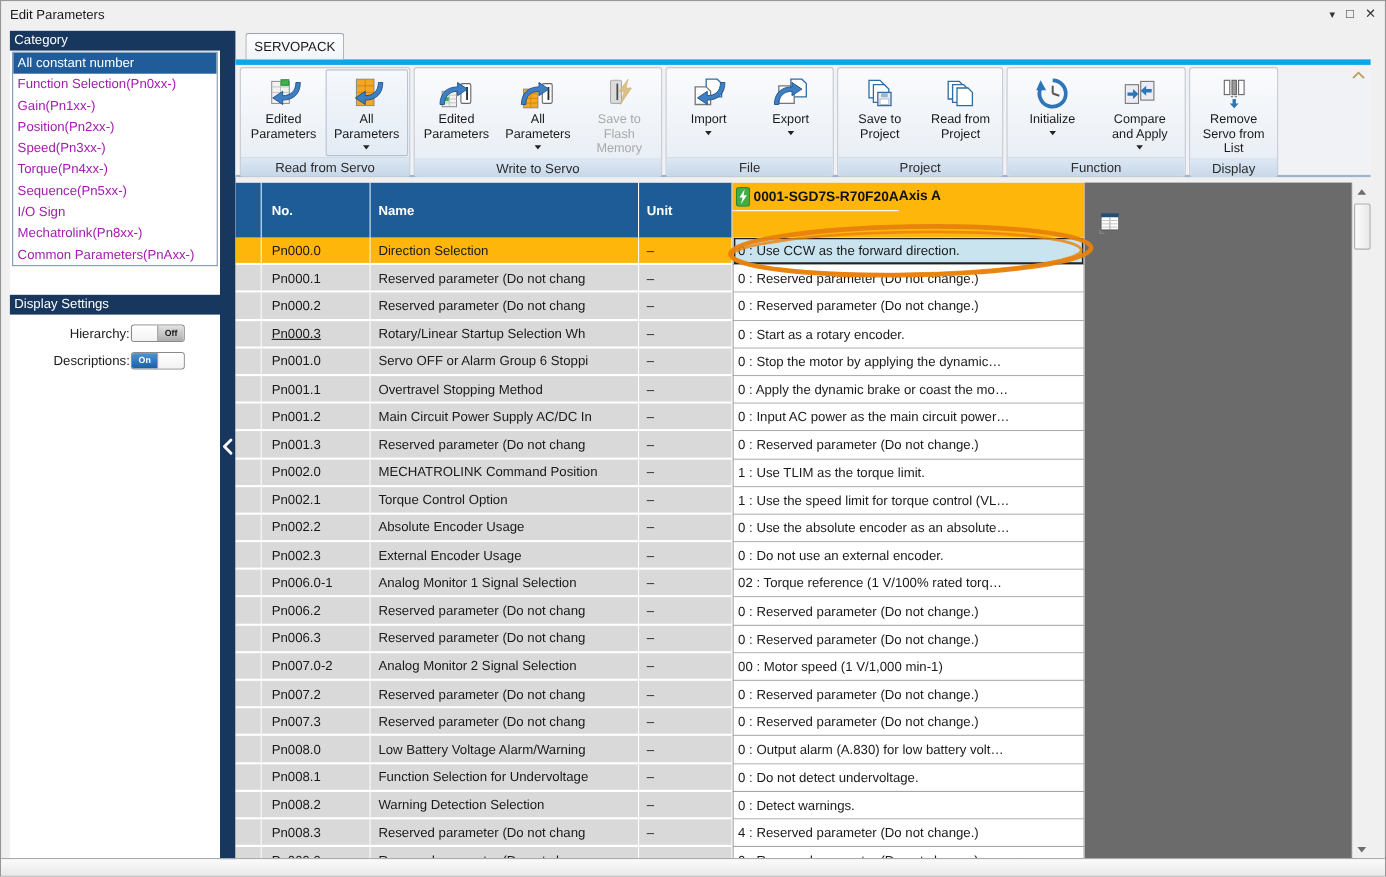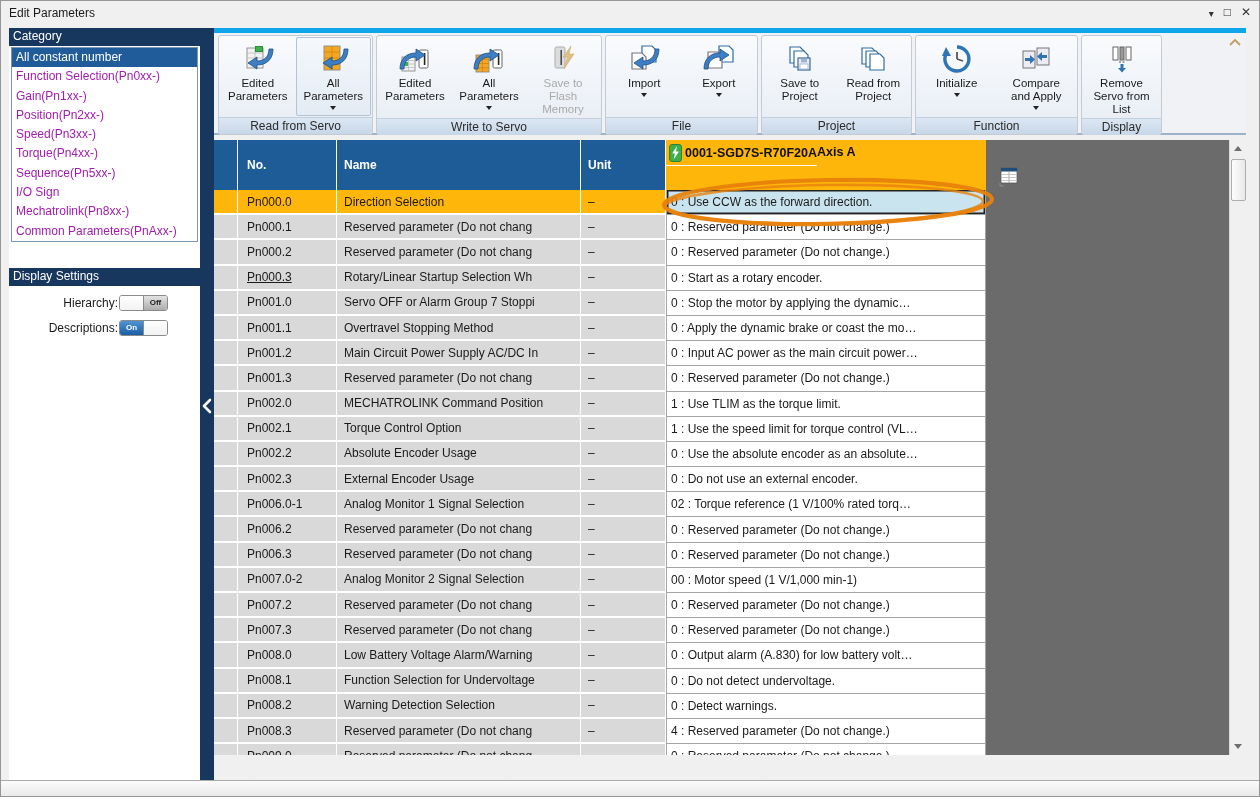--- a/index.html
+++ b/index.html
@@ -173,20 +173,23 @@
     </div>
   </div>
 
   <div class="collapse-strip">
     <svg width="12" height="16" viewBox="0 0 12 16">
       <polyline points="9,2 3,8 9,14" fill="none" stroke="#FFFFFF" stroke-width="2.6" stroke-linecap="round" stroke-linejoin="round"></polyline>
     </svg>
   </div>
 
   <div class="main">
+    <div class="tab-row">
+      <div class="tab">SERVOPACK</div>
+    </div>
 
     <div class="ribbon-wrap">
       <div class="ribbon" id="ribbon">
           <div class="ribbon-group">
             <div class="rg-buttons">
               <div class="rbtn">
                 <div class="icon">
                   <svg width="32" height="32" viewBox="0 0 32 32">
                     <rect x="5" y="5" width="16" height="20" fill="#F2F2F2" stroke="#8A8A8A" stroke-width="0.9"></rect>
                     <line x1="5" y1="10" x2="21" y2="10" stroke="#BDBDBD" stroke-width="0.8"></line>
@@ -423,21 +426,21 @@
             <div class="trow">
               <div class="td gray c-lead"></div>
               <div class="td gray c-no" style="padding-left: 9px; text-decoration: underline;">Pn000.3</div>
               <div class="td gray c-name" style="padding-left: 7px;">Rotary/Linear Startup Selection Wh</div>
               <div class="td gray c-unit" style="padding-left: 7px;">–</div>
               <div class="td val c-val">0 : Start as a rotary encoder.</div>
             </div>
             <div class="trow">
               <div class="td gray c-lead"></div>
               <div class="td gray c-no" style="padding-left: 9px;">Pn001.0</div>
-              <div class="td gray c-name" style="padding-left: 7px;">Servo OFF or Alarm Group 7 Stoppi</div>
+              <div class="td gray c-name" style="padding-left: 7px;">Servo OFF or Alarm Group 6 Stoppi</div>
               <div class="td gray c-unit" style="padding-left: 7px;">–</div>
               <div class="td val c-val">0 : Stop the motor by applying the dynamic…</div>
             </div>
             <div class="trow">
               <div class="td gray c-lead"></div>
               <div class="td gray c-no" style="padding-left: 9px;">Pn001.1</div>
               <div class="td gray c-name" style="padding-left: 7px;">Overtravel Stopping Method</div>
               <div class="td gray c-unit" style="padding-left: 7px;">–</div>
               <div class="td val c-val">0 : Apply the dynamic brake or coast the mo…</div>
             </div>

